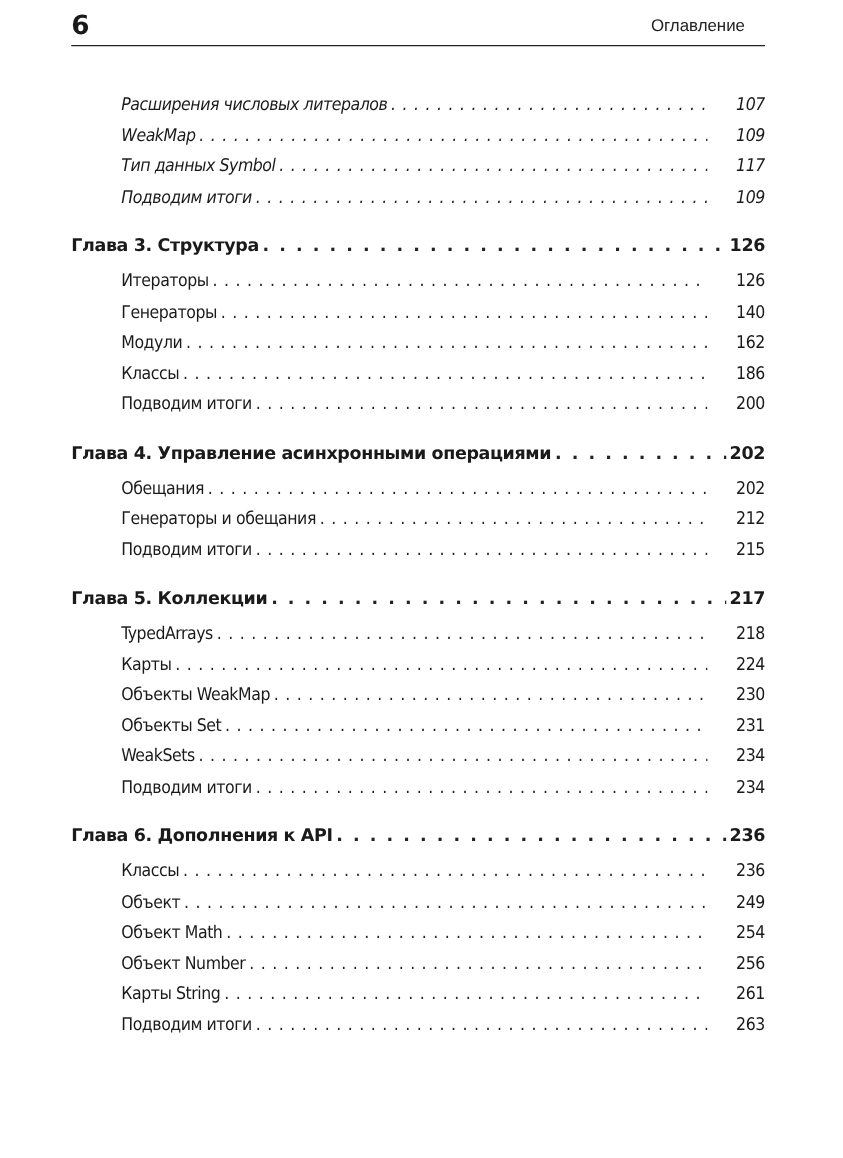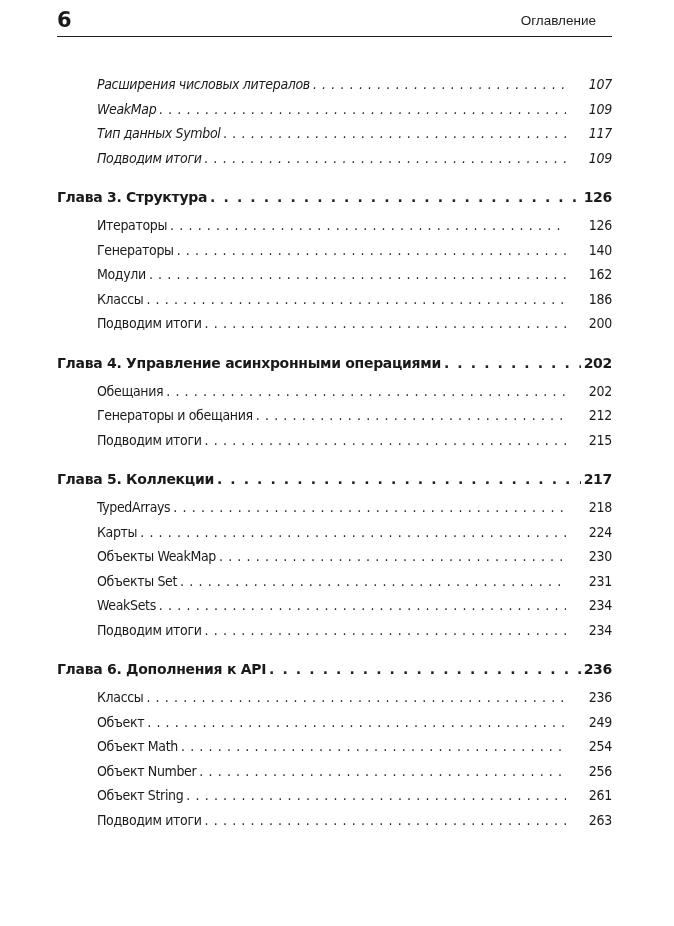--- a/index.html
+++ b/index.html
@@ -164,21 +164,21 @@
         <span class="label">Объект Math</span>
         <span class="dots"></span>
         <span class="pg">254</span>
       </div>
     <div class="row sub">
         <span class="label">Объект Number</span>
         <span class="dots"></span>
         <span class="pg">256</span>
       </div>
     <div class="row sub">
-        <span class="label">Объект String</span>
+        <span class="label">Карты String</span>
         <span class="dots"></span>
         <span class="pg">261</span>
       </div>
     <div class="row sub">
         <span class="label">Подводим итоги</span>
         <span class="dots"></span>
         <span class="pg">263</span>
       </div>
   </div>
 </div>

